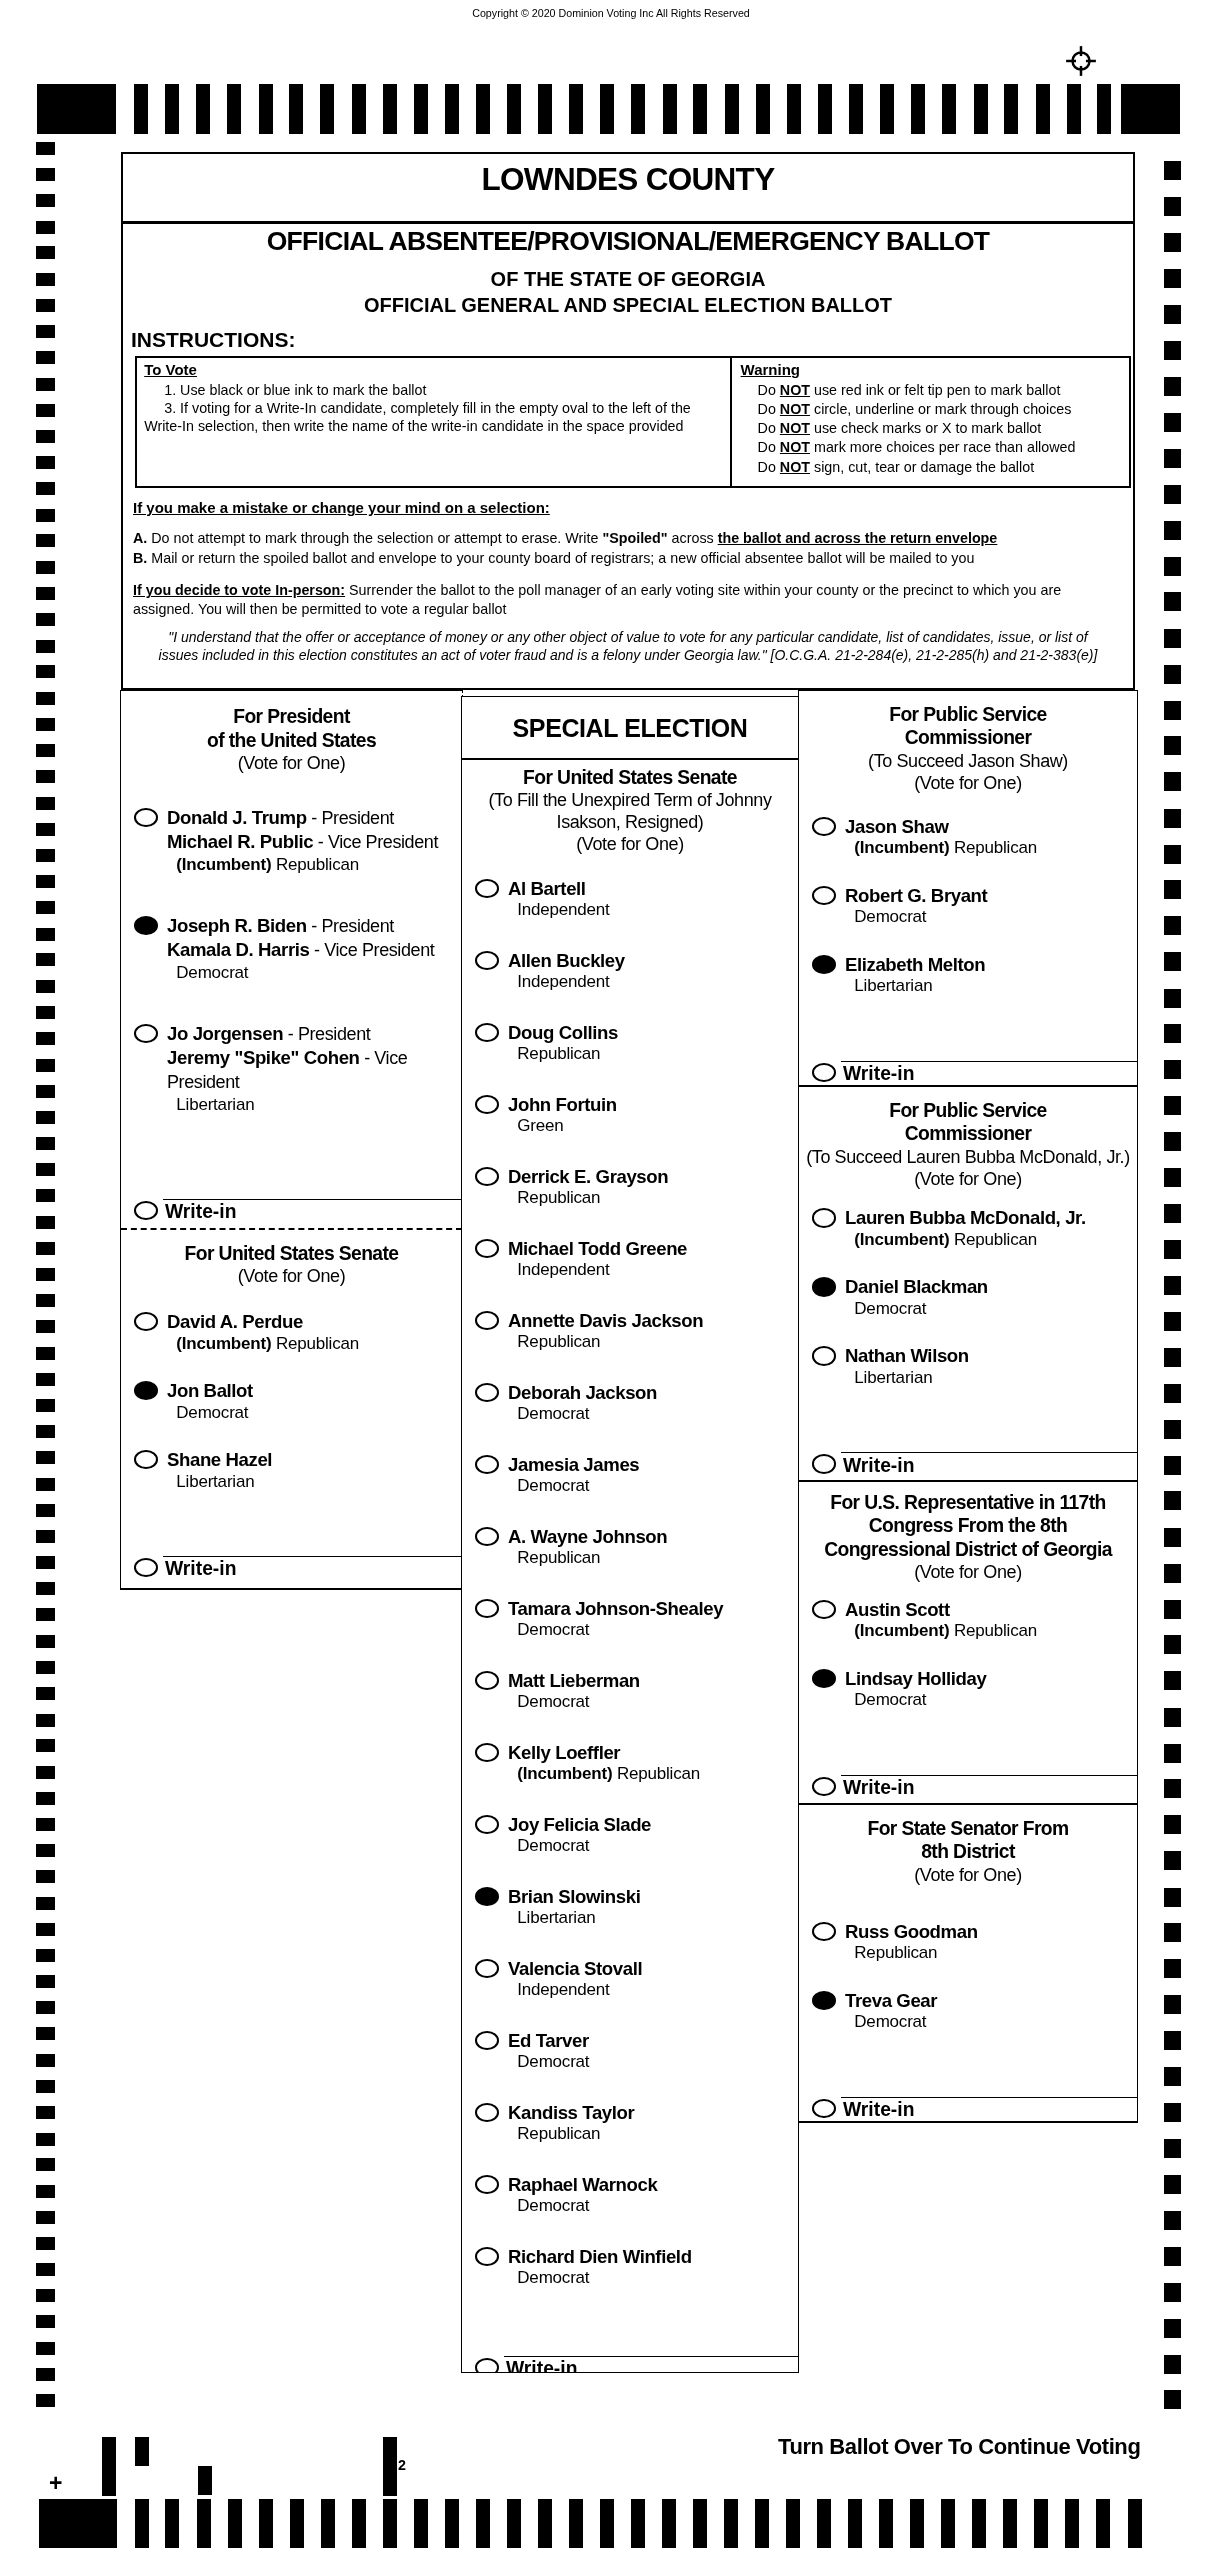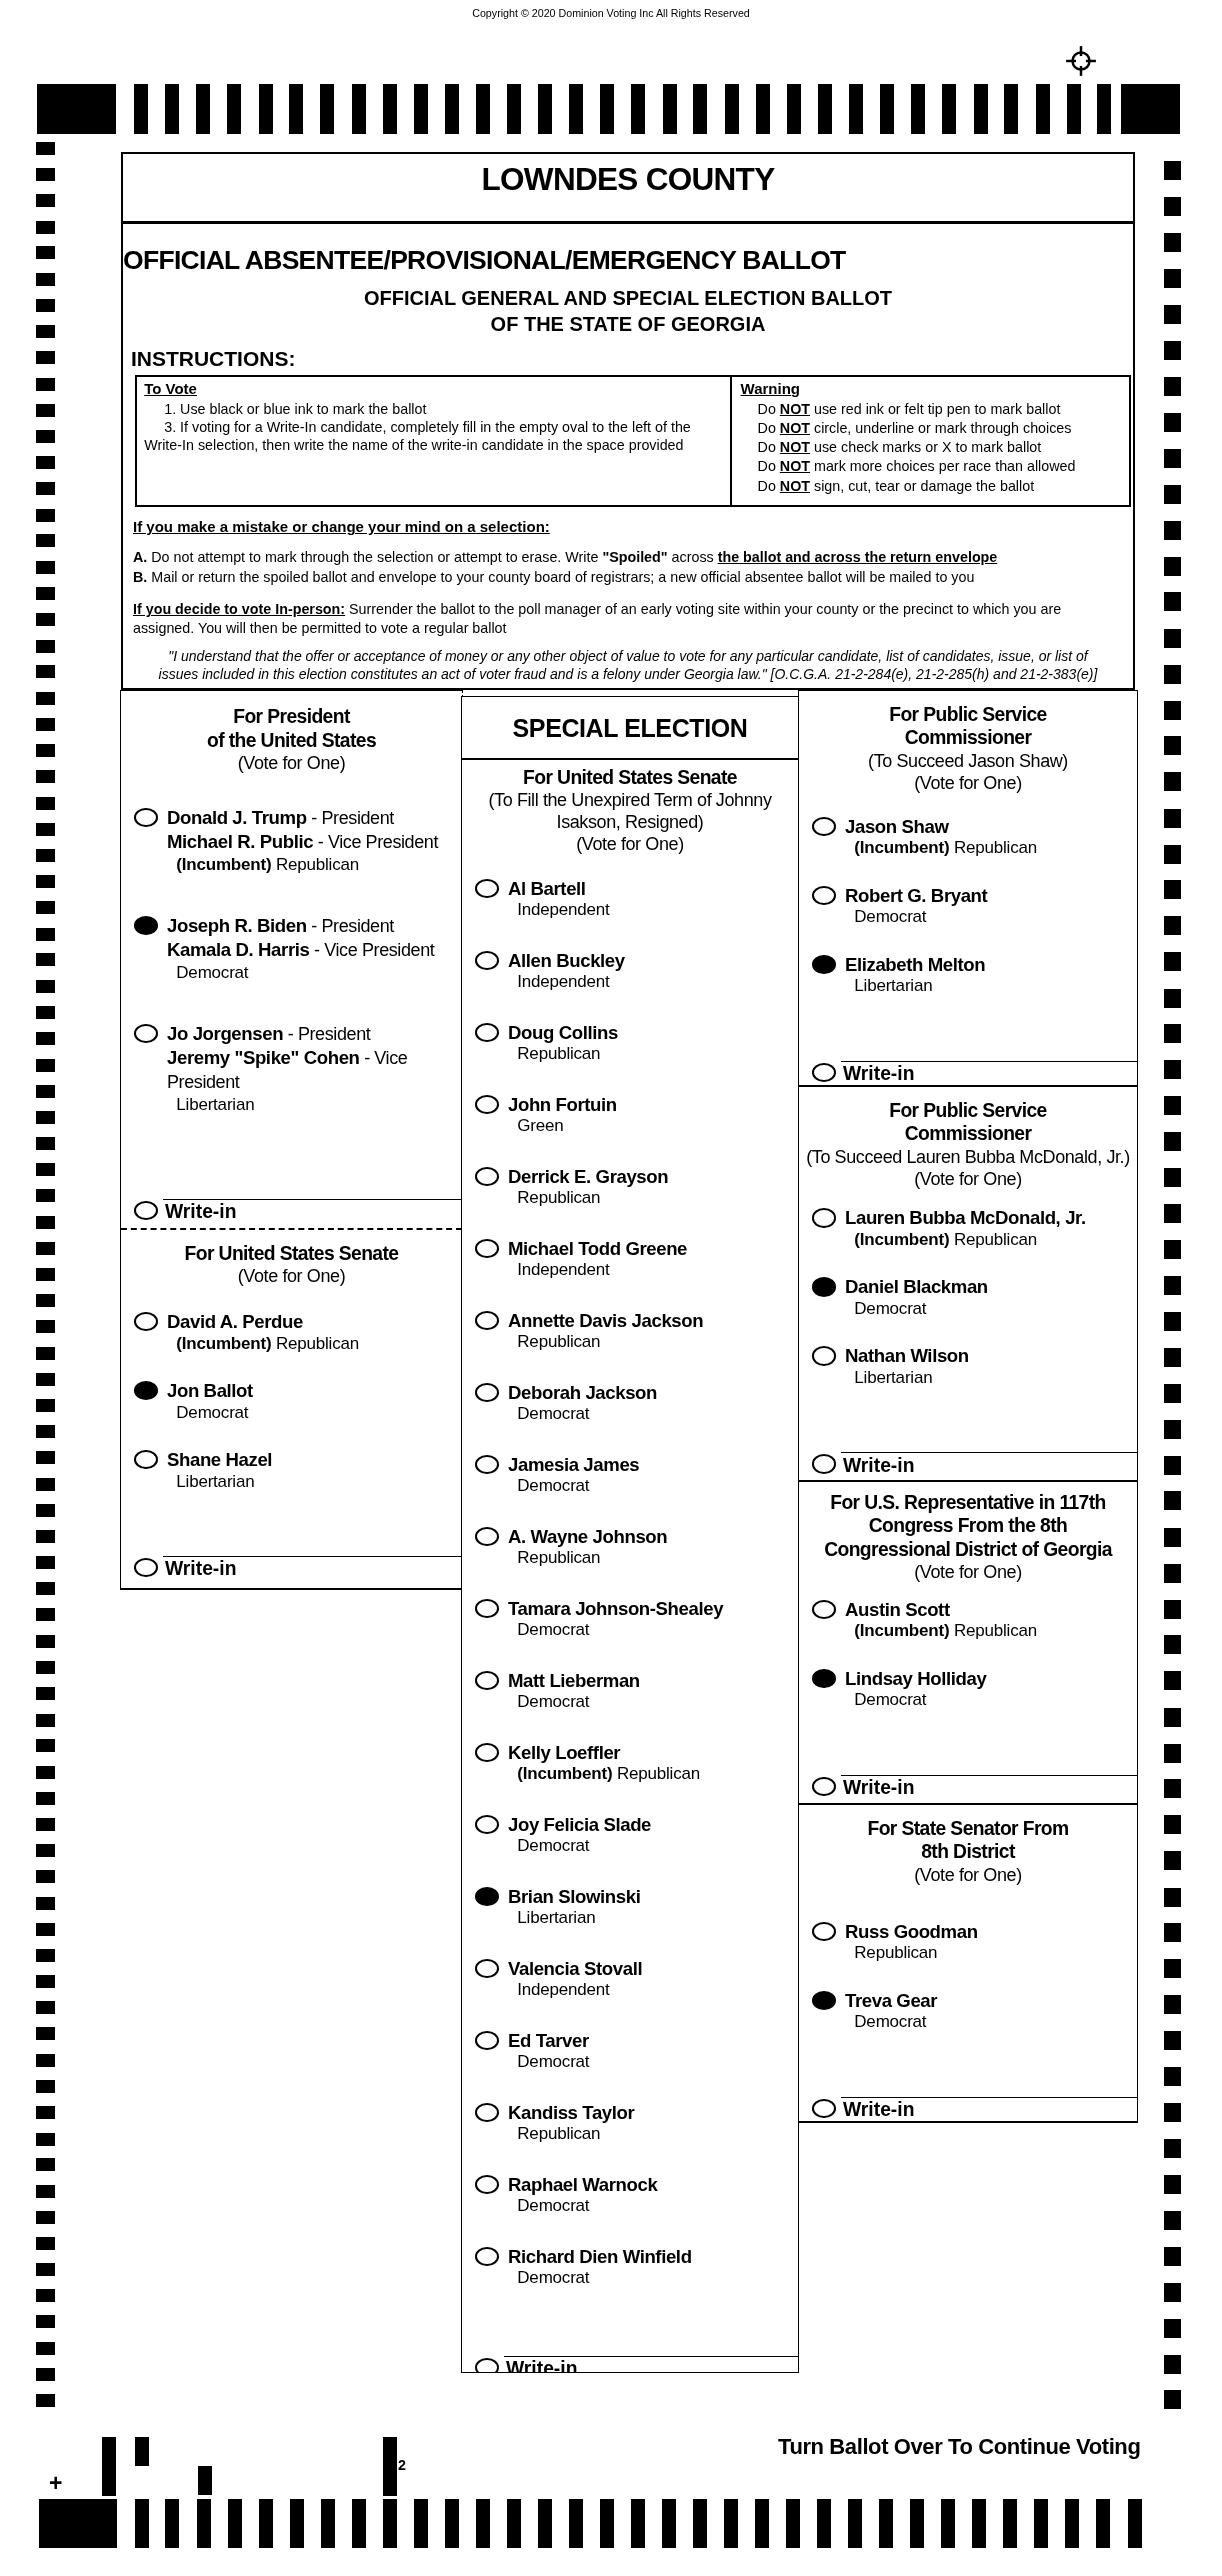--- a/index.html
+++ b/index.html
@@ -7,21 +7,21 @@
         font-family:"Liberation Sans",sans-serif;overflow:hidden;}
   .tm{position:absolute;background:#000;}
   .copyright{position:absolute;top:7.2px;left:0;right:0;text-align:center;font-size:10.7px;}
   .crosshair{position:absolute;left:1064px;top:44px;}
   
   .outer-box{position:absolute;left:121px;top:152px;width:1014px;height:538px;
              border:2.1px solid #000;box-sizing:border-box;}
   .county-box{height:70px;box-sizing:border-box;border-bottom:3.6px solid #000;text-align:center;padding-top:8.6px;}
   .county-name{font-size:31.5px;font-weight:bold;letter-spacing:-0.7px;line-height:33px;}
   .precincts{font-size:18px;font-weight:bold;margin-top:2.1px;}
-  .ballot-type{text-align:left;font-weight:bold;font-size:26.5px;letter-spacing:-0.7px;margin-top:21px;}
+  .ballot-type{text-align:center;font-weight:bold;font-size:26.5px;letter-spacing:-0.7px;margin-top:2px;}
   .election-title{text-align:center;font-weight:bold;font-size:20px;line-height:26px;margin-top:8.6px;}
   .instructions-label{font-weight:bold;font-size:21px;margin:10px 0 4.3px 7.9px;}
   .instr-box{margin-left:12px;width:996px;height:132px;box-sizing:border-box;border:2.1px solid #000;display:flex;}
   .instr-left{width:595px;box-sizing:border-box;border-right:2.1px solid #000;padding:3.6px 7.2px;}
   .instr-right{flex:1;padding:3.6px 8.6px;}
   .instr-title{font-weight:bold;font-size:15px;text-decoration:underline;margin-bottom:2.1px;}
   .instr-item{font-size:14.3px;line-height:18px;text-indent:20px;}
   .instr-right .instr-item{line-height:19.3px;text-indent:17px;}
   .u{text-decoration:underline;}
   .mistake{padding:0 10px;font-size:14.3px;}
@@ -91,22 +91,22 @@
       <line x1="31" y1="24" x2="45" y2="24" stroke="#000" stroke-width="3.5"></line>
     </svg>
   </div>
 
   <div class="outer-box">
     <div class="county-box">
       <div class="county-name">LOWNDES COUNTY</div>
     </div>
     <div class="ballot-type">OFFICIAL ABSENTEE/PROVISIONAL/EMERGENCY BALLOT</div>
     <div class="election-title">
+      <div>OF THE STATE OF GEORGIA</div>
       <div>OFFICIAL GENERAL AND SPECIAL ELECTION BALLOT</div>
-      <div>OF THE STATE OF GEORGIA</div>
     </div>
     <div class="instructions-label">INSTRUCTIONS:</div>
     <div class="instr-box">
       <div class="instr-left">
         <div class="instr-title">To Vote</div>
         <div class="instr-item">1. Use black or blue ink to mark the ballot</div>
         <div class="instr-item">3. If voting for a Write-In candidate, completely fill in the empty oval to the left of the Write-In selection, then write the name of the write-in candidate in the space provided</div>
       </div>
       <div class="instr-right">
         <div class="instr-title">Warning</div>

